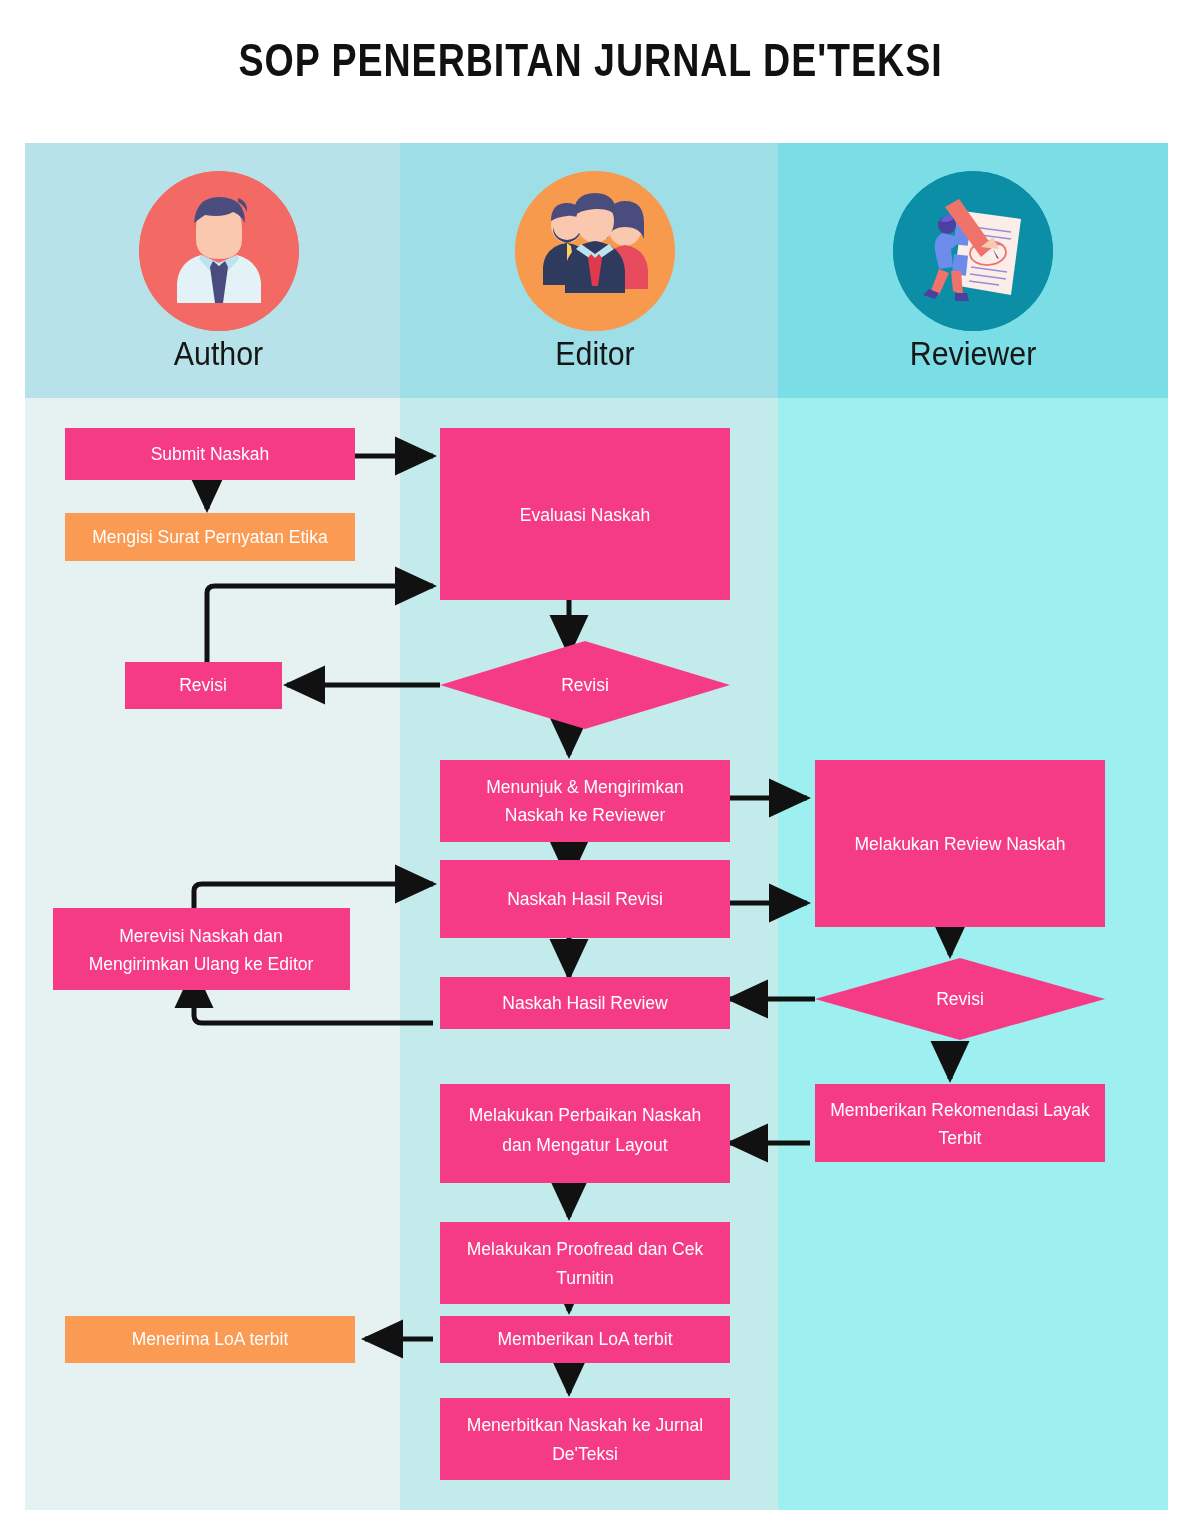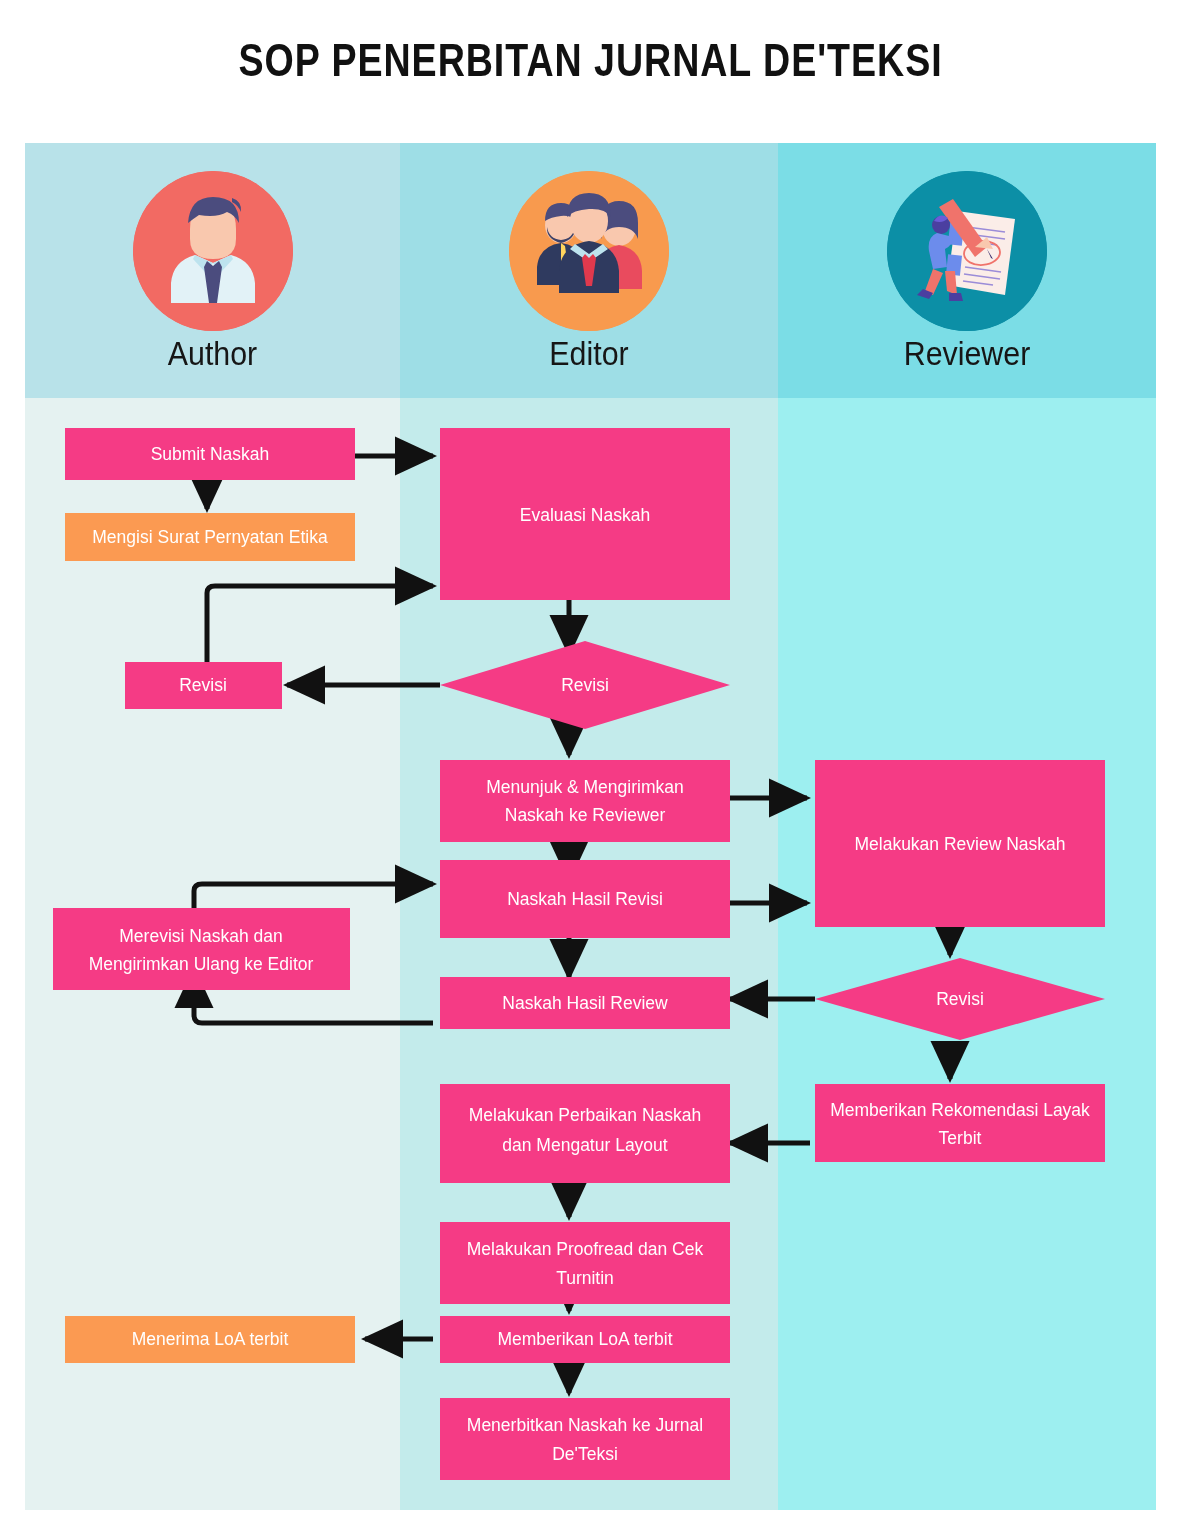--- a/index.html
+++ b/index.html
@@ -33,20 +33,21 @@
     position: absolute;
     left: 25px;
     top: 143px;
     width: 1131px;
     height: 1367px;
   }
   .lane {
     position: absolute;
     top: 0;
     height: 1367px;
+    padding-left: 12px;
   }
   .lane-head {
     position: absolute;
     top: 0;
     height: 255px;
     left: 0;
     right: 0;
   }
   .lane-body {
     position: absolute;

